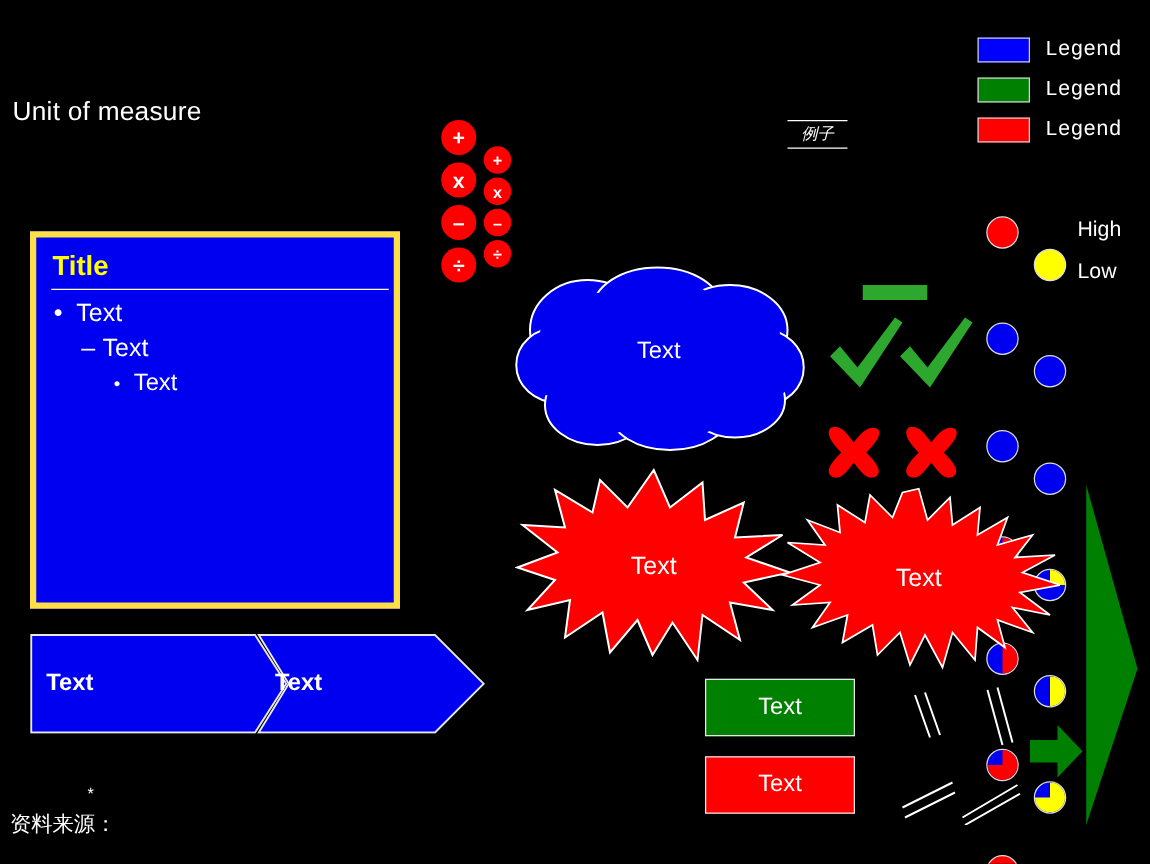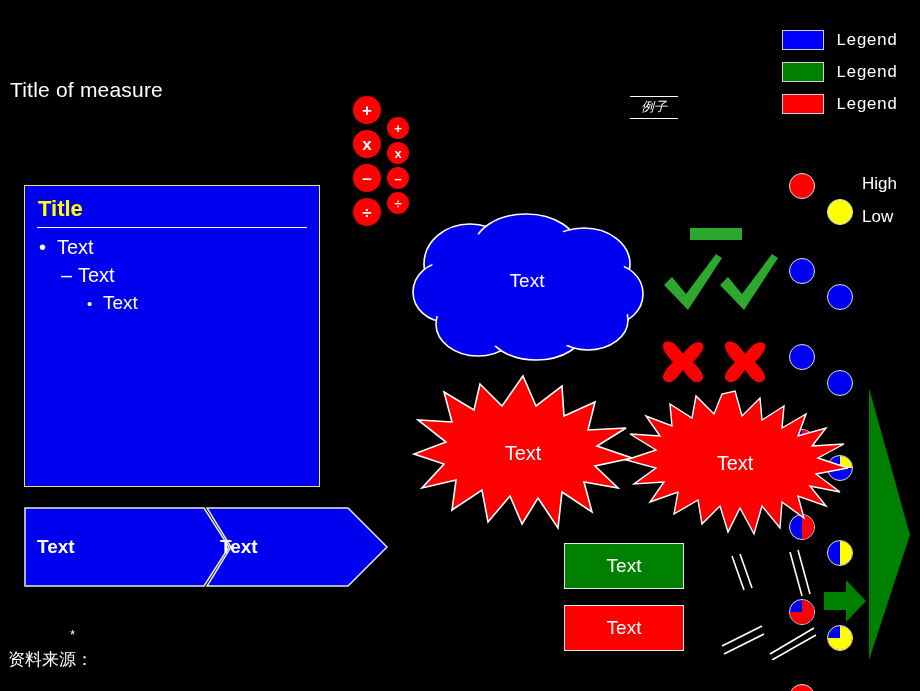--- a/index.html
+++ b/index.html
@@ -12,21 +12,21 @@
   .abs{position:absolute;}
 
   
   #unit-of-measure{
     left:10px;top:78px;color:#ffffff;font-size:21px;letter-spacing:.2px;
   }
 
   
   #title-box{
     left:24px;top:185px;width:296px;height:302px;
-    background:#0000f0;border:1px solid #fde047;box-sizing:border-box;
+    background:#0000f0;border:5px solid #fde047;box-sizing:border-box;
   }
   #title-box .t-title{
     position:absolute;left:13px;top:10px;color:#ffff00;
     font-size:22px;font-weight:bold;
   }
   #title-box .t-rule{
     position:absolute;left:12px;top:41px;width:270px;height:1px;background:#ffffff;
   }
   #title-box .b1{position:absolute;left:14px;top:50px;color:#ffffff;font-size:20px;}
   #title-box .b1 .dot{display:inline-block;width:18px;}
@@ -98,21 +98,21 @@
     position:absolute;color:#ffffff;font-size:20px;
     width:100%;text-align:center;
   }
   .cloud-label{
     position:absolute;color:#ffffff;font-size:19px;width:100%;text-align:center;
   }
 </style>
 </head>
 <body>
 
-<div class="abs" id="unit-of-measure">Title of measure</div>
+<div class="abs" id="unit-of-measure">Unit of measure</div>
 
 <div class="abs" id="title-box">
   <div class="t-title">Title</div>
   <div class="t-rule"></div>
   <div class="b1">
     <span class="dot">•</span><span>Text</span>
   </div>
   <div class="b2">
     <span class="dash">–</span><span>Text</span>
   </div>

